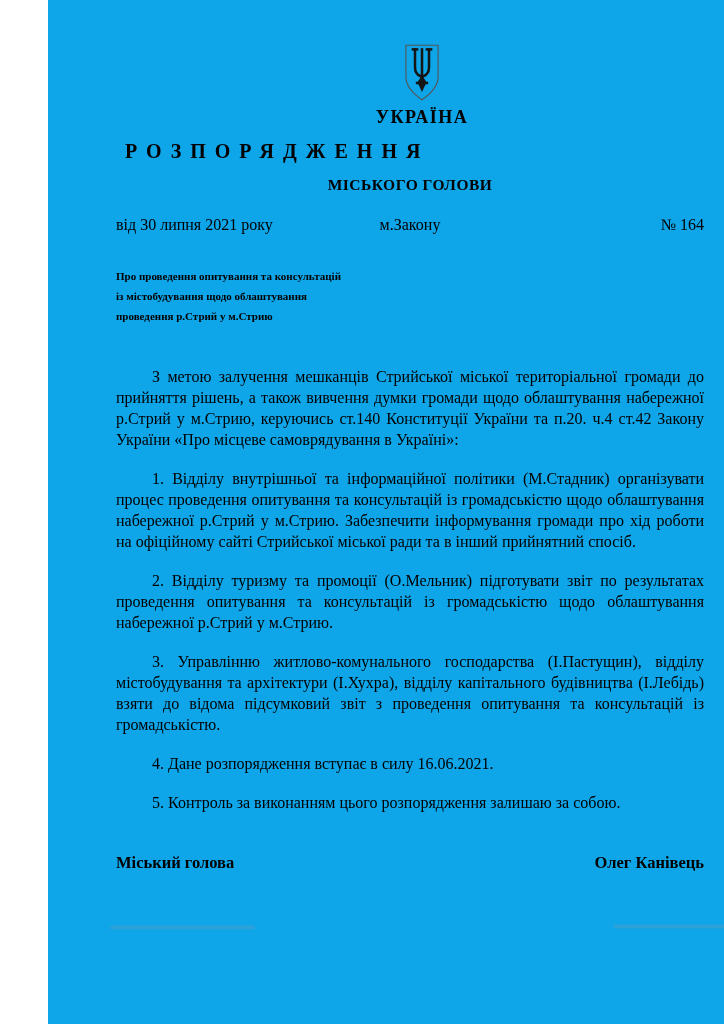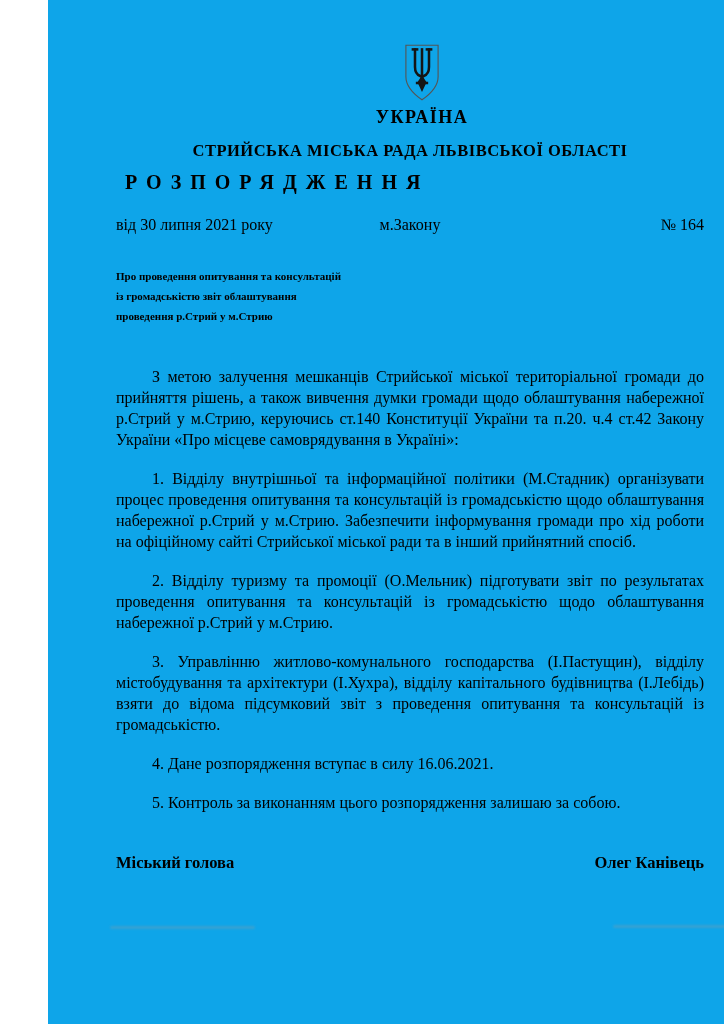--- a/index.html
+++ b/index.html
@@ -116,34 +116,34 @@
         <path d="M17 9 h6"></path>
         <path d="M37 9 h6"></path>
         <path d="M23 57 H37"></path>
       </g>
       <path d="M30 46 L36.5 56 L30 70 L23.5 56 Z" fill="#151515"></path>
     </svg>
   </div>
 
   <div class="country">УКРАЇНА</div>
 
-  <div class="council">СТРИЙСЬКА МІСЬКА РАДА ЛЬВІВСЬКОЇ ОБЛАСТІ</div>
 
   <div class="doc-type">РОЗПОРЯДЖЕННЯ</div>
 
+  <div class="doc-subtype">МІСЬКОГО ГОЛОВИ</div>
 
   <div class="date-row">
     <span class="date">від 30 липня 2021 року</span>
     <span class="city">м.Закону</span>
     <span class="number">№ 164</span>
   </div>
 
   <div class="subject">
     <div>Про проведення опитування та консультацій</div>
-    <div>із громадськістю звіт облаштування</div>
+    <div>із містобудування щодо облаштування</div>
     <div>проведення р.Стрий у м.Стрию</div>
   </div>
 
   <p class="body-p intro">З метою залучення мешканців Стрийської міської територіальної громади до прийняття рішень, а також вивчення думки громади щодо облаштування набережної р.Стрий у м.Стрию, керуючись ст.140 Конституції України та п.20. ч.4 ст.42 Закону України «Про місцеве самоврядування в Україні»:</p>
 
   <p class="body-p">1. Відділу внутрішньої та інформаційної політики (М.Стадник) організувати процес проведення опитування та консультацій із громадськістю щодо облаштування набережної р.Стрий у м.Стрию. Забезпечити інформування громади про хід роботи на офіційному сайті Стрийської міської ради та в інший прийнятний спосіб.</p>
 
   <p class="body-p">2. Відділу туризму та промоції (О.Мельник) підготувати звіт по результатах проведення опитування та консультацій із громадськістю щодо облаштування набережної р.Стрий у м.Стрию.</p>
 
   <p class="body-p">3. Управлінню житлово-комунального господарства (І.Пастущин), відділу містобудування та архітектури (І.Хухра), відділу капітального будівництва (І.Лебідь) взяти до відома підсумковий звіт з проведення опитування та консультацій із громадськістю.</p>

